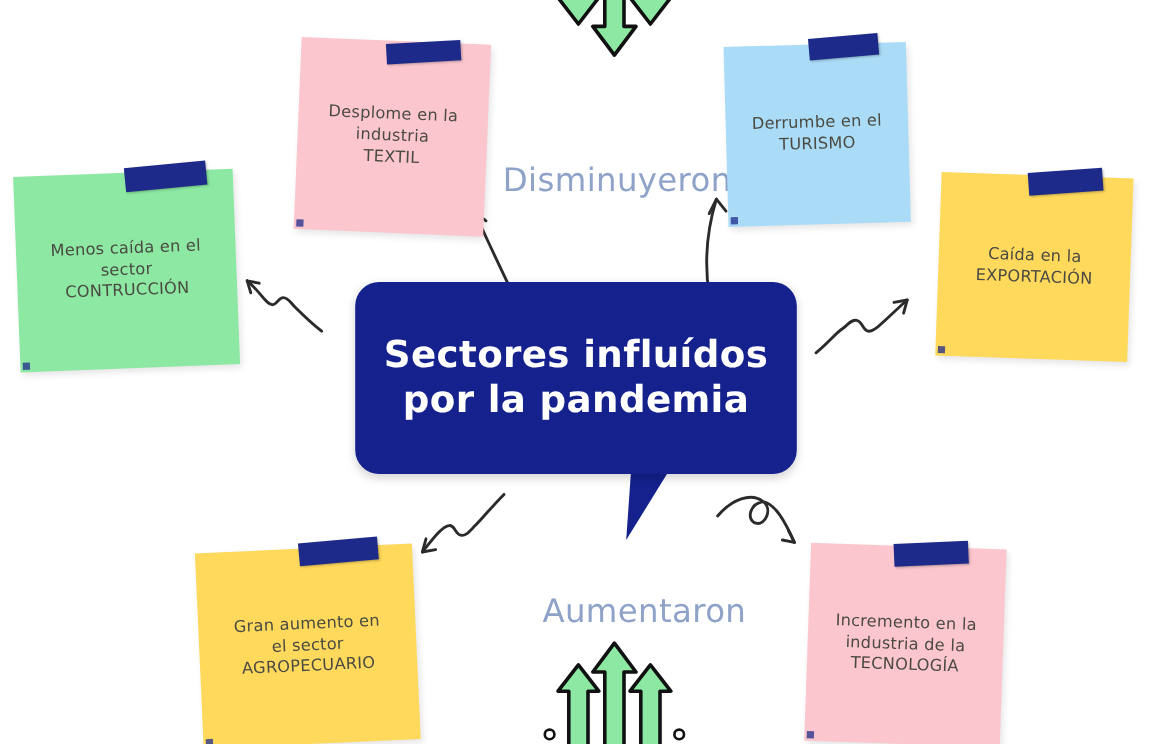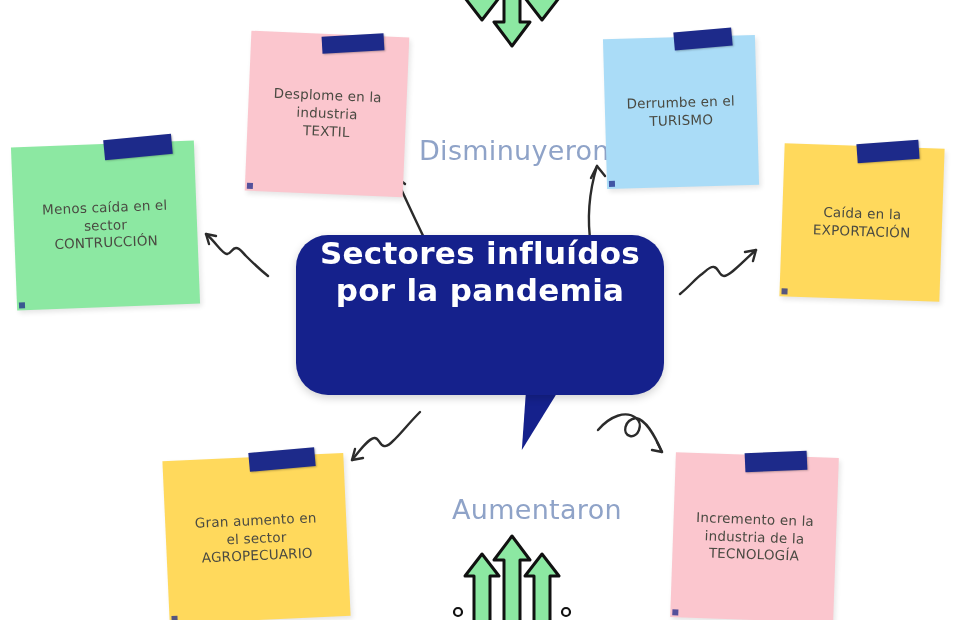--- a/index.html
+++ b/index.html
@@ -113,22 +113,23 @@
     background: #1d2a8a;
     opacity: .75;
   }
 
   
   #center-bubble {
     position: absolute;
     left: 296px; top: 235px;
     width: 368px; height: 160px;
     background: #15218c;
-    border-radius: 32px;
+    border-radius: 20px;
     display: flex;
+    align-items: center;
     justify-content: center;
     box-shadow: 0 3px 8px rgba(0,0,0,0.18);
   }
   #center-bubble .bubble-text {
     color: #ffffff;
     font-size: 31px;
     font-weight: bold;
     line-height: 1.18;
     text-align: center;
     white-space: pre-line;

